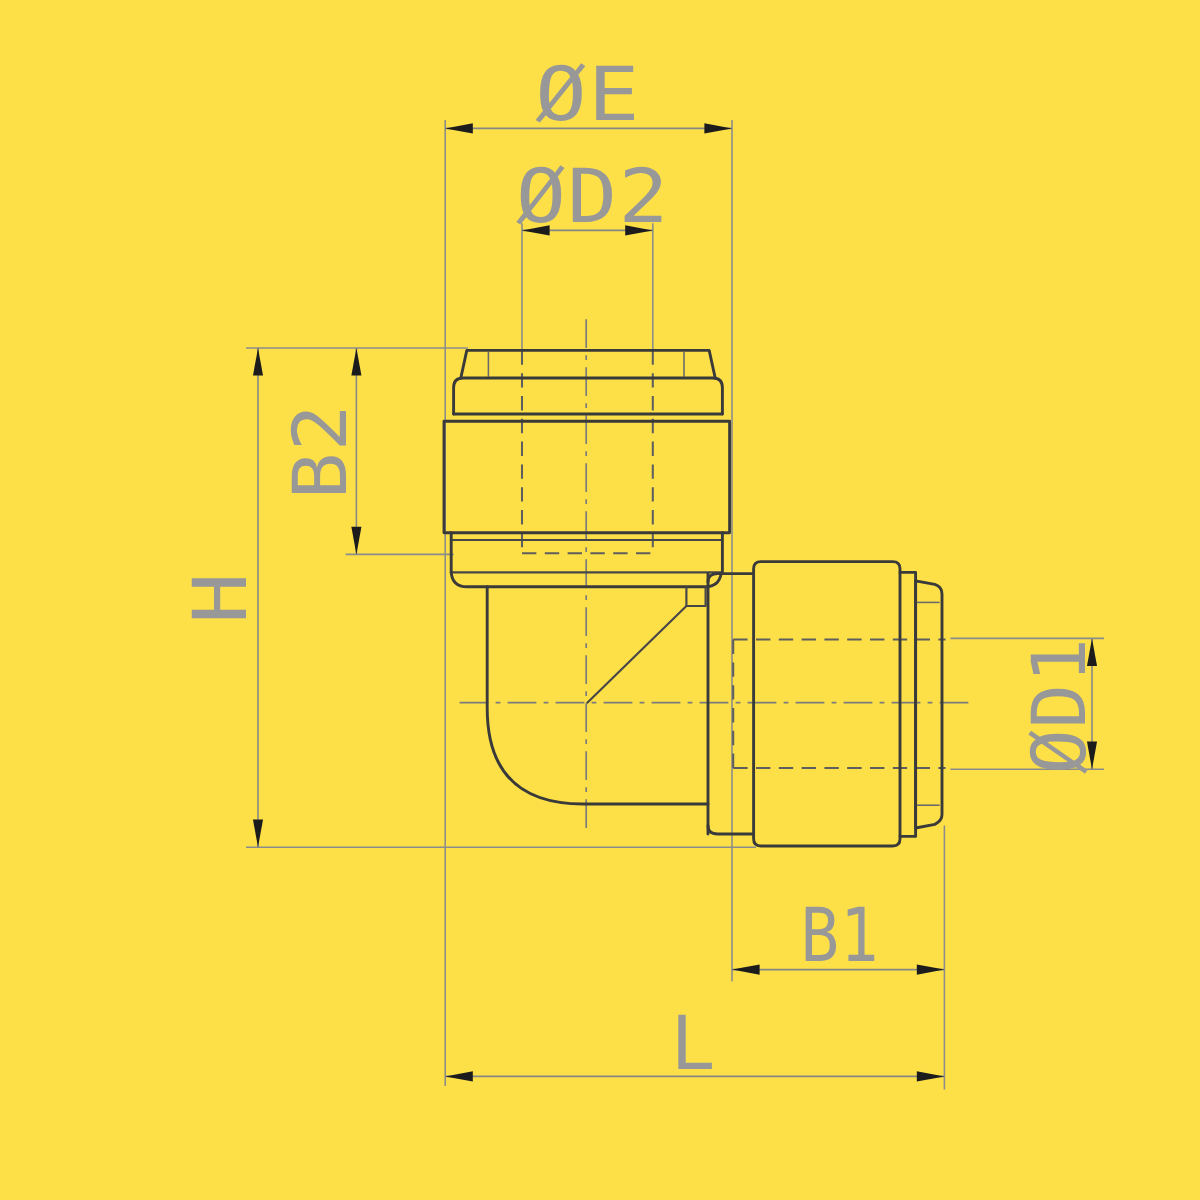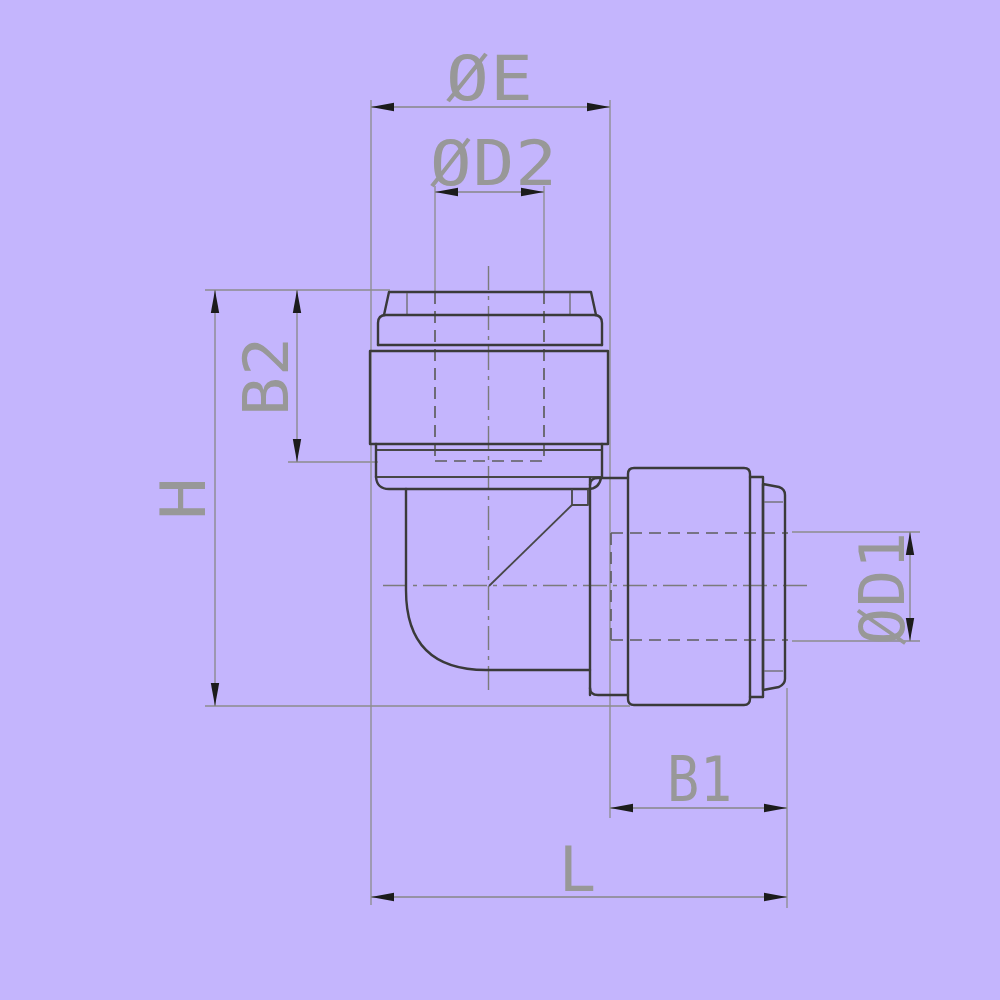--- a/index.html
+++ b/index.html
@@ -4,21 +4,21 @@
 <style>
   html, body {
     margin: 0;
     padding: 0;
     background: #ffffff;
   }
   .canvas {
     position: relative;
     width: 1000px;
     height: 1000px;
-    background: #c4b5fd;
+    background: #fde047;
     font-family: "DejaVu Sans Mono", monospace;
   }
   svg { display: block; }
   .thin   { stroke: #8c8c8c; stroke-width: 1.3; fill: none; }
   .dim    { stroke: #878787; stroke-width: 1.3; fill: none; }
   .hidden { stroke: #5e5e5e; stroke-width: 1.7; fill: none; stroke-dasharray: 12 7; }
   .center { stroke: #7b7b7b; stroke-width: 1.4; fill: none; stroke-dasharray: 24 6 4 6; }
   .edge   { stroke: #3a3a3a; stroke-width: 2.4; fill: none; stroke-linejoin: round; stroke-linecap: round; }
   .edge2  { stroke: #474747; stroke-width: 1.8; fill: none; stroke-linejoin: round; }
   .inner  { stroke: #6a6a6a; stroke-width: 1.3; fill: none; }

